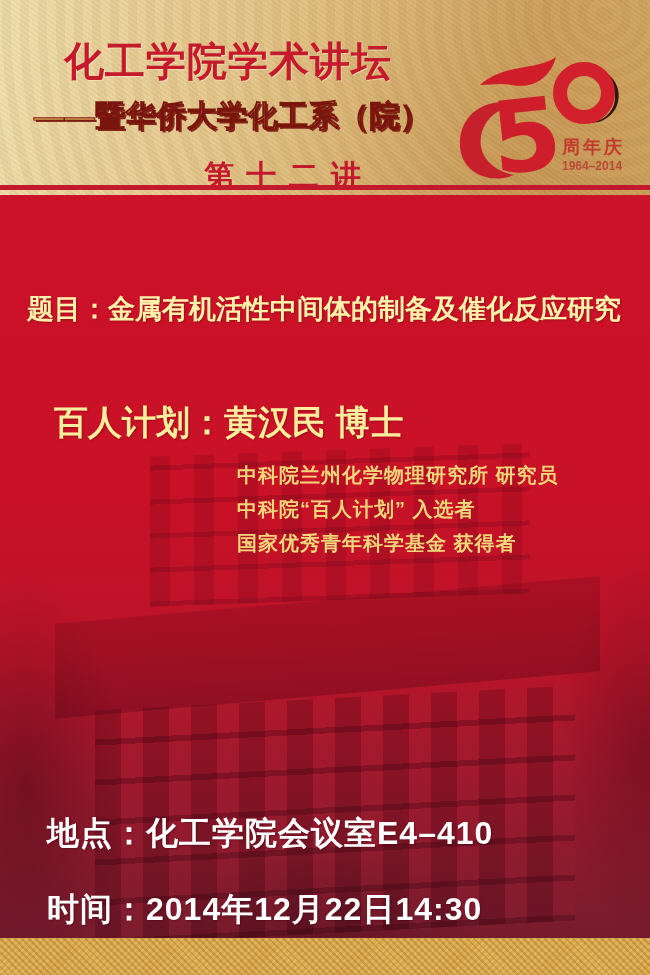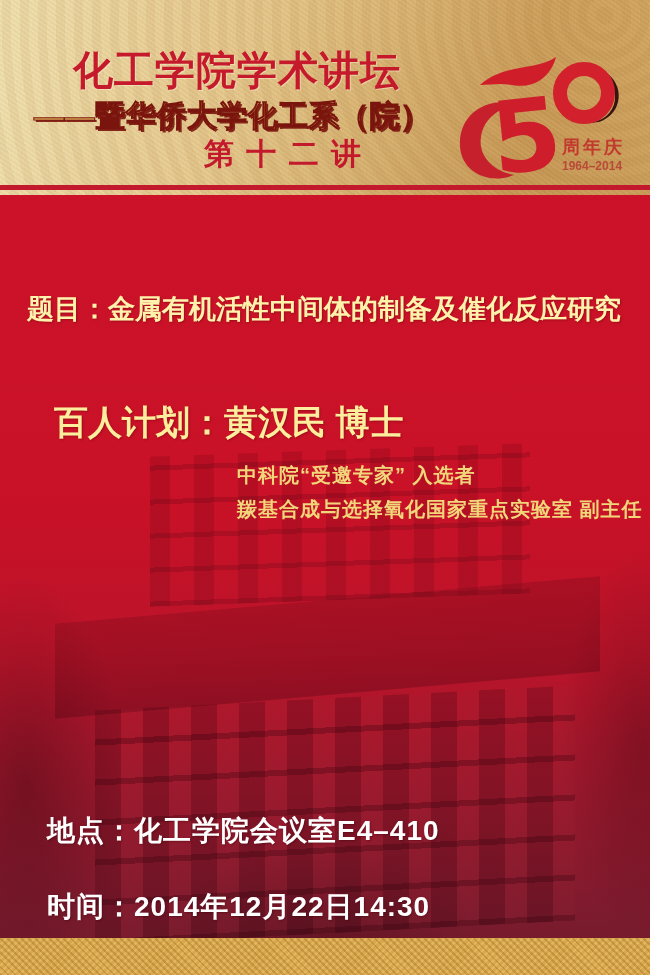--- a/index.html
+++ b/index.html
@@ -31,21 +31,21 @@
   }
   .subtitle {
     position:absolute; left:34px; top:96px;
     font-family:"Liberation Serif","DejaVu Serif",serif;
     font-size:30px; font-weight:bold; color:#ffdf6e; letter-spacing:.5px;
     -webkit-text-stroke:1.1px #7a150e;
     text-shadow:2px 2px 0 rgba(122,21,14,.9);
     white-space:nowrap;
   }
   .lecture-no {
-    position:absolute; left:204px; top:134px;
+    position:absolute; left:204px; top:156px;
     font-size:30px; font-weight:bold; color:#c3192c; letter-spacing:2px;
     white-space:nowrap;
   }
   .logo50 { position:absolute; left:444px; top:53px; }
 
   
   .red-body {
     position:absolute; left:0; top:195px; width:650px; height:743px;
     background:linear-gradient(180deg,
       #cb1228 0%, #c91127 40%, #bb142a 62%, #9c182d 80%, #7d1b2e 97%, #771b2d 100%);
@@ -94,21 +94,21 @@
   .credentials {
     position:absolute; left:237px; top:458px;
     list-style:none; margin:0; padding:0;
   }
   .credentials li {
     font-size:20px; font-weight:bold; color:#f2d67a;
     line-height:34px; letter-spacing:1px; white-space:nowrap;
   }
   .venue-line, .time-line {
     position:absolute; left:47px;
-    font-size:28px; font-weight:bold; color:#ffffff; letter-spacing:1px;
+    font-size:32px; font-weight:bold; color:#ffffff; letter-spacing:1px;
     text-shadow:1px 1px 2px rgba(60,0,10,.4);
     white-space:nowrap;
   }
   .venue-line { top:812px; }
   .time-line  { top:856px;margin-top:32px; }
 
   
   .gold-footer {
     position:absolute; left:0; bottom:0; width:650px; height:37px;
     background:
@@ -133,40 +133,41 @@
       <path d="M36,32 C60,10 92,18 112,4 C106,26 88,36 68,32 C56,30 46,32 36,32 Z" fill="#cf1d2a"></path>
 
       <path d="M72,50 C38,44 14,64 16,94 C18,120 46,132 70,122 C48,118 34,102 37,84 C40,64 56,56 72,50 Z" fill="#c5202c"></path>
 
       <text x="46" y="118" font-family="DejaVu Sans, Liberation Sans, sans-serif" font-size="100" font-weight="bold" fill="#ce1e2b" transform="rotate(-6 80 70)">5</text>
 
       <text x="118" y="100" font-family="Liberation Sans, sans-serif" font-size="18" font-weight="bold" fill="#c2392e" letter-spacing="3">周年庆</text>
       <text x="118" y="117" font-family="Liberation Sans, sans-serif" font-size="12" font-weight="bold" fill="#b94a38">1964–2014</text>
     </svg>
 
-    <h1 class="forum-title" style="margin:16px;">化工学院学术讲坛</h1>
+    <h1 class="forum-title" style="margin:7px;">化工学院学术讲坛</h1>
     <div class="subtitle">——暨华侨大学化工系（院）</div>
     <div class="lecture-no">第 十 二 讲</div>
     <div class="divider-line"></div>
   </header>
 
   <main class="red-body"></main>
 
   <div class="watermark">
     <div class="wm-upper"></div>
     <div class="wm-roof"></div>
     <div class="wm-face"></div>
   </div>
 
   <div class="topic-line">题目：金属有机活性中间体的制备及催化反应研究</div>
 
   <div class="expert-line">百人计划：黄汉民 博士</div>
 
   <ul class="credentials">
-    <li>中科院“受邀专家” 入选者</li>
-    <li>羰基合成与选择氧化国家重点实验室 副主任</li>
+    <li>中科院兰州化学物理研究所 研究员</li>
+    <li>中科院“百人计划” 入选者</li>
+    <li>国家优秀青年科学基金 获得者</li>
   </ul>
 
   <div class="venue-line">地点：化工学院会议室E4–410</div>
   <div class="time-line">时间：2014年12月22日14:30</div>
 
   <footer class="gold-footer"></footer>
 </div>
 
 </body></html>

